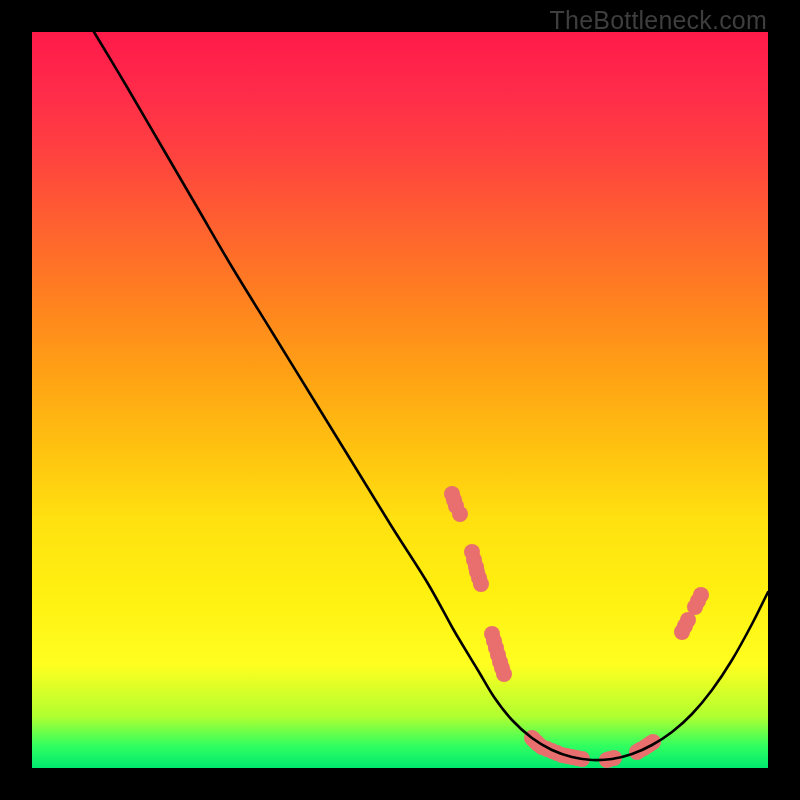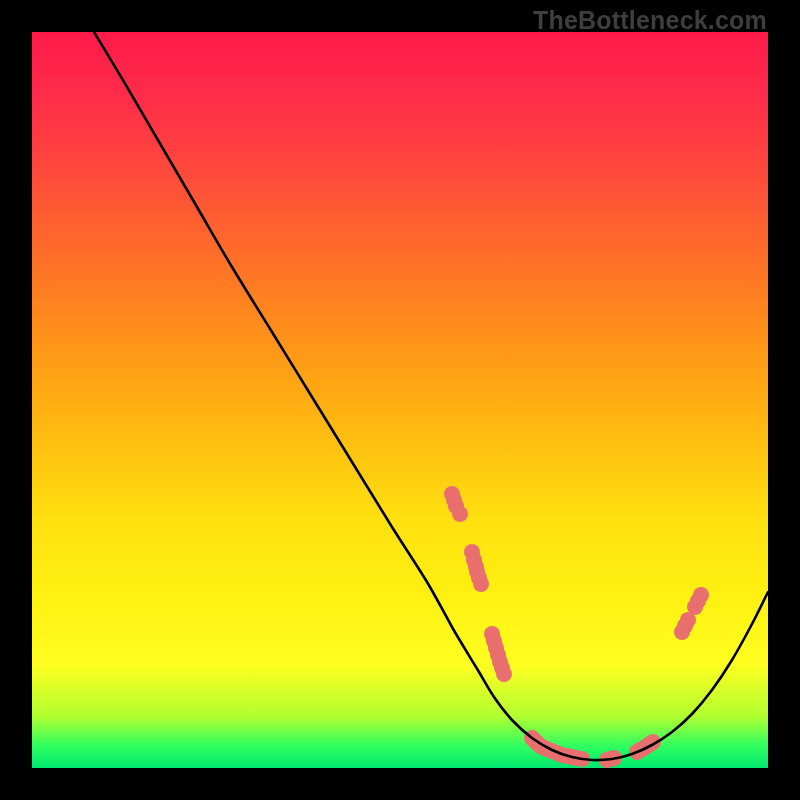--- a/index.html
+++ b/index.html
@@ -43,21 +43,21 @@
       #30ff60 97%,
       #00e870 100%
     );
   }
   .watermark {
     position: absolute;
     top: 6px;
     right: 33px;
     font-family: Arial, Helvetica, sans-serif;
     font-size: 25px;
-    font-weight: 700;
+    font-weight: 400;
     color: #3e3e3e;
     letter-spacing: 0.2px;
   }
   svg.curve-layer {
     position: absolute;
     left: 0;
     top: 0;
     width: 100%;
     height: 100%;
     overflow: visible;

